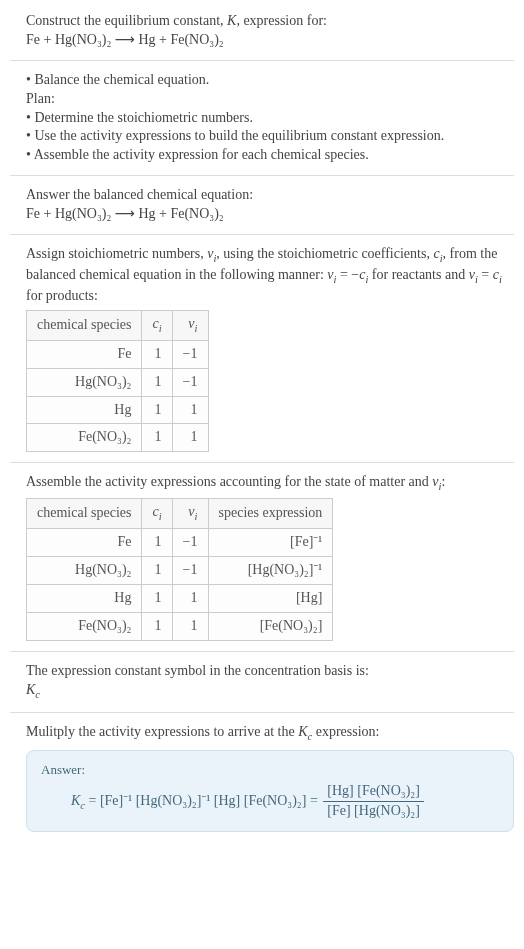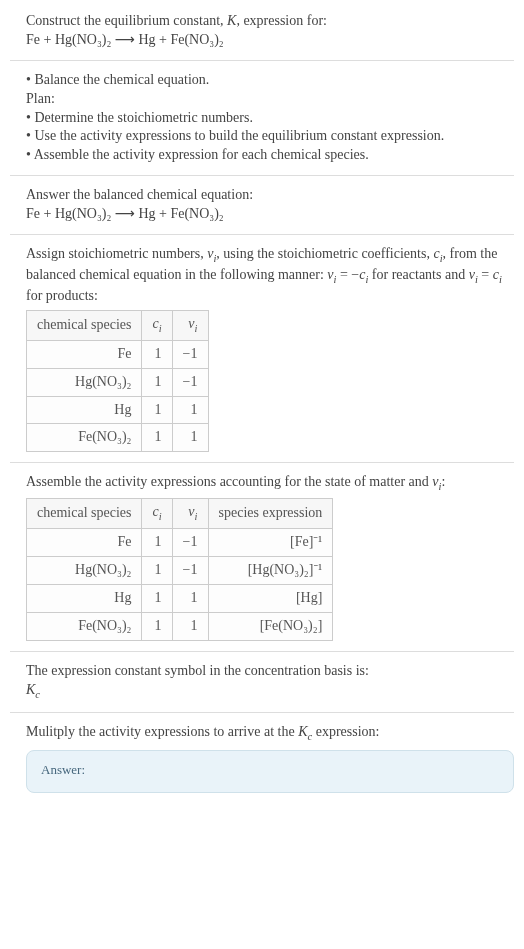--- a/index.html
+++ b/index.html
@@ -159,14 +159,21 @@
 </div>
 
 <hr>
 
 <div class="sec">
   <div>
     Mulitply the activity expressions to arrive at the <span class="ital">K<sub>c</sub></span> expression:
   </div>
   <div class="answer">
     <div class="label">Answer:</div>
+    <div class="eq" style="padding-left:30px;">
+      <span class="ital">K<sub>c</sub></span> = [Fe]⁻¹ [Hg(NO₃)₂]⁻¹ [Hg] [Fe(NO₃)₂] =
+      <span class="frac">
+        <span class="num">[Hg] [Fe(NO₃)₂]</span>
+        <span class="den">[Fe] [Hg(NO₃)₂]</span>
+      </span>
+    </div>
   </div>
 </div>
 
 </body></html>

